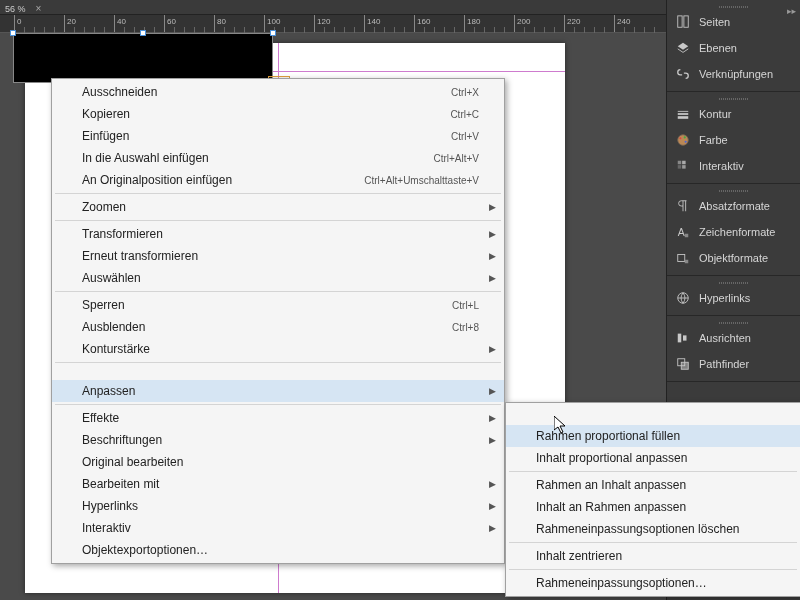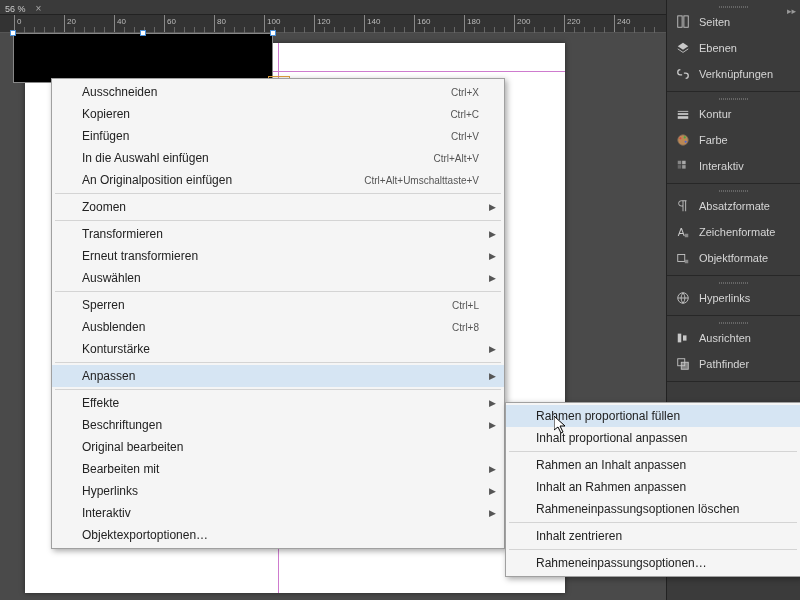--- a/index.html
+++ b/index.html
@@ -40,21 +40,21 @@
     .panel-collapse { position: absolute; top: 6px; right: 4px; color: #999; font-size: 9px; }
     .panel-item .picon svg { width: 14px; height: 14px; }
 
     
     .context-menu { position: absolute; background: #f5f5f5; border: 1px solid #a0a0a0; box-shadow: 2px 2px 6px rgba(0,0,0,0.35); font-size: 12px; color: #222; padding: 2px 0; }
     .context-menu.main { top: 78px; left: 51px; width: 454px; }
     .context-menu.sub { top: 402px; left: 505px; width: 296px; }
     .menu-item { display: flex; align-items: center; justify-content: space-between; padding: 3px 25px 3px 30px; cursor: default; white-space: nowrap; position: relative; min-height: 22px; }
     .menu-item.sep-after::after { content: ""; position: absolute; left: 3px; right: 3px; bottom: -3px; height: 1px; background: #d4d4d4; }
     .menu-item.sep-after { margin-bottom: 5px; }
-    .menu-item.highlight { background: #d6e5f3; }
+    .menu-item.highlight { background: #d6e5f3; margin-top: 20px; }
     .menu-item .arrow { font-size: 9px; color: #555; position: absolute; right: 8px; }
     .menu-item .shortcut { color: #555; font-size: 10px; margin-left: 30px; }
 
     .cursor { position: absolute; top: 416px; left: 554px; z-index: 1000; pointer-events: none; }
   </style>
 </head>
 <body>
 
 <div class="tab-bar">
   <span class="zoom">56 %</span>

